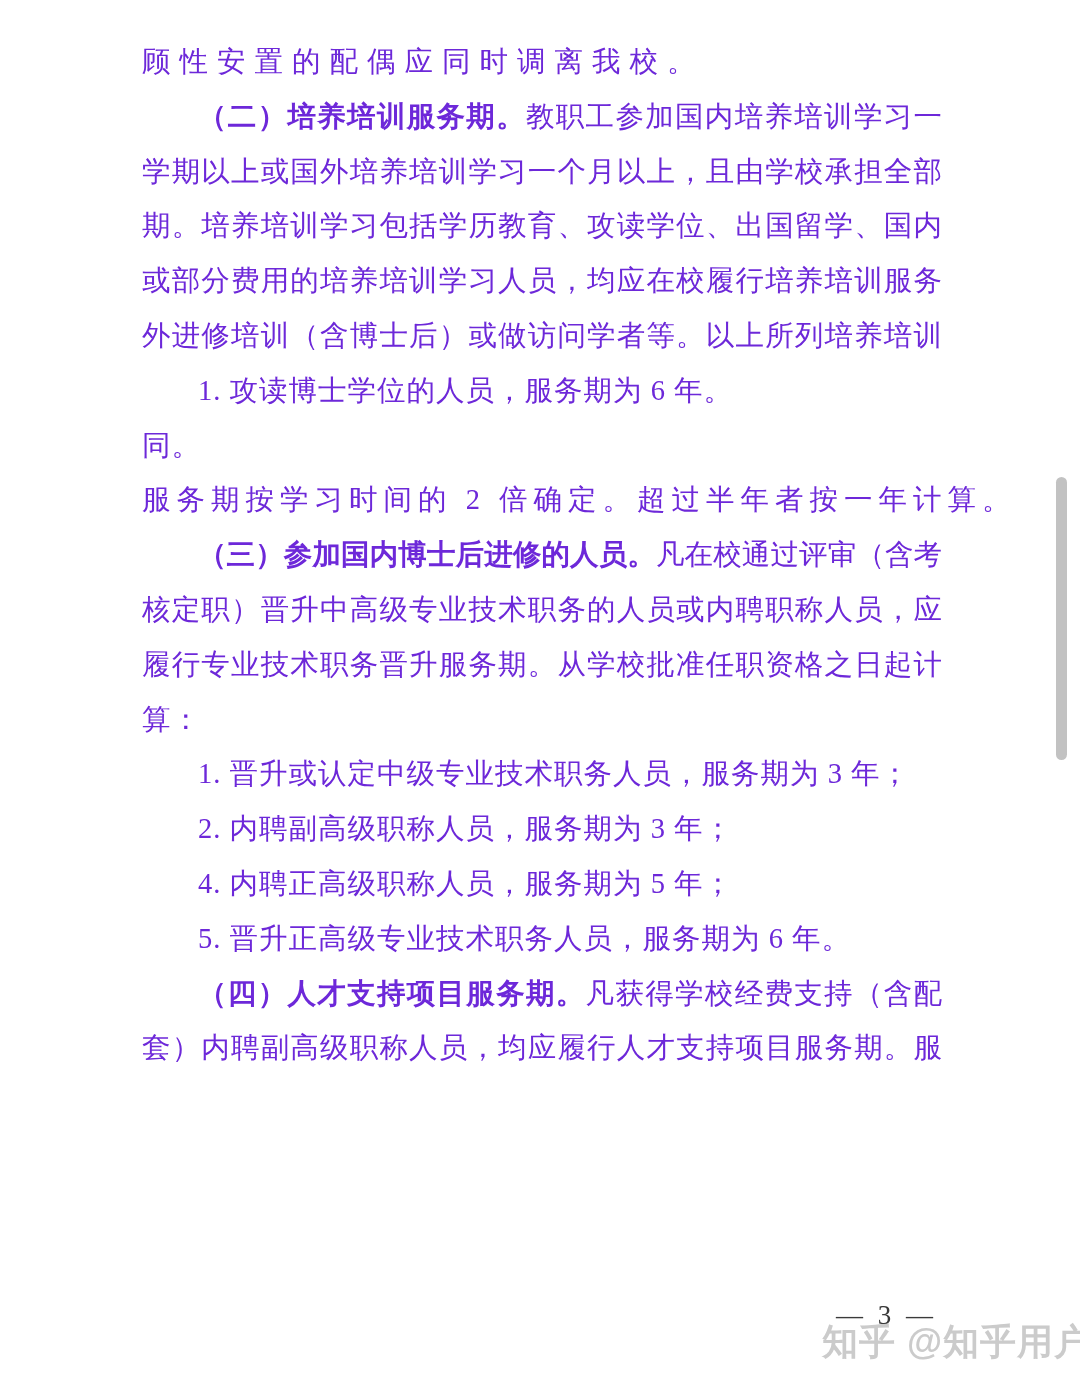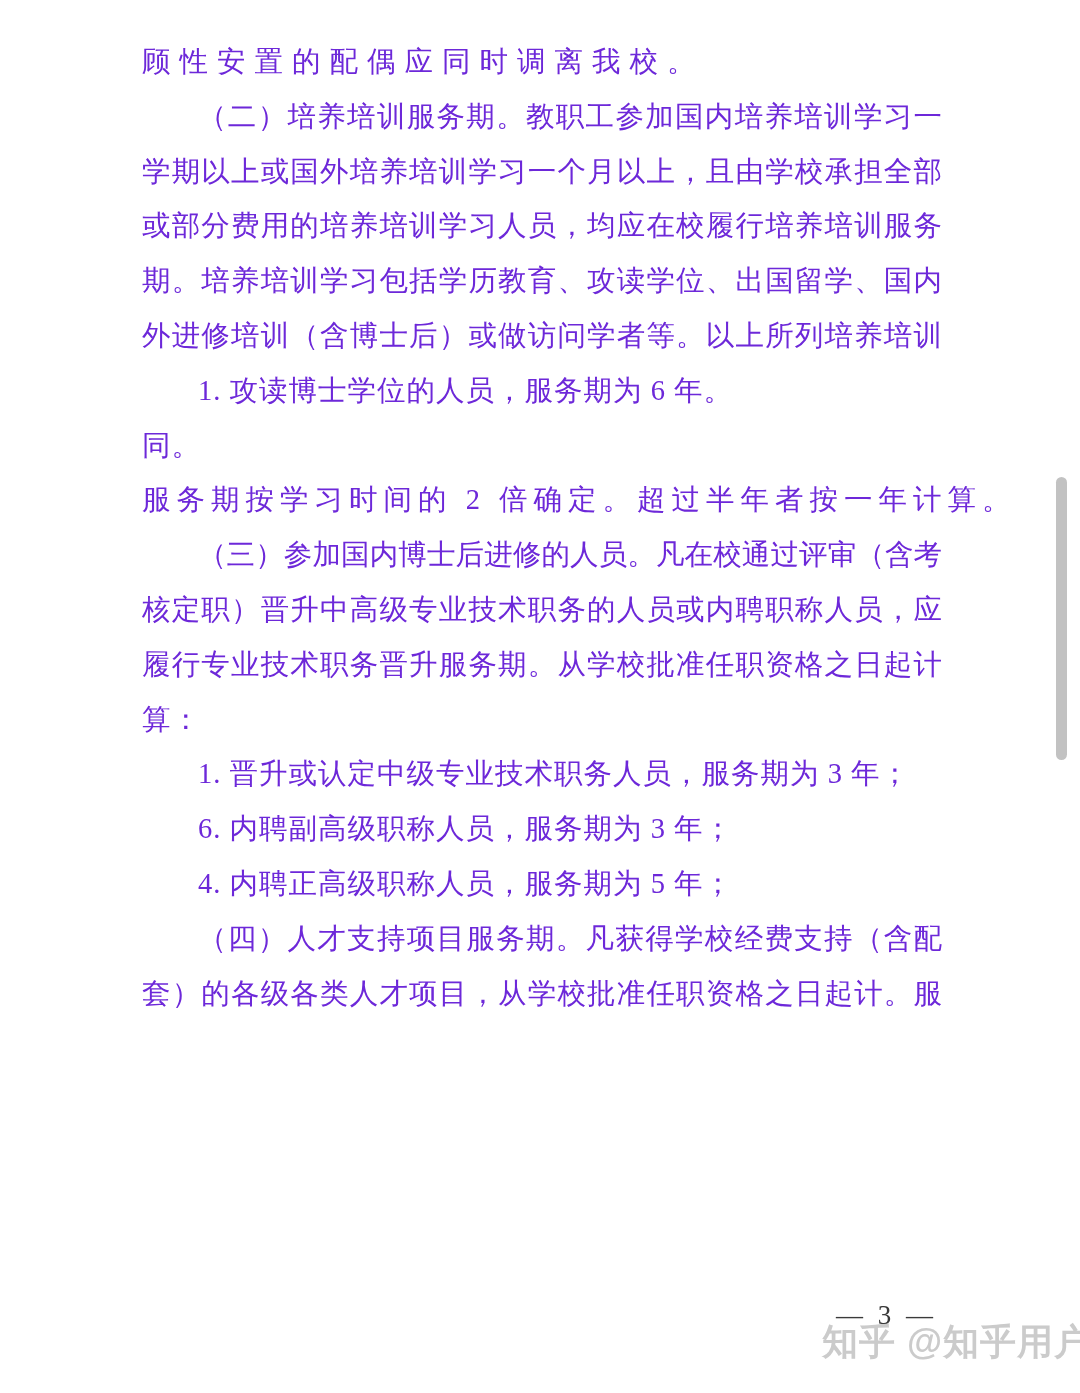--- a/index.html
+++ b/index.html
@@ -33,21 +33,21 @@
   .line.fill {
     white-space: normal;
     letter-spacing: normal;
     text-align: justify;
     text-align-last: justify;
   }
   .line.indent { padding-left: 56px; }
   .line.fill.indent { width: 744px; }
   .line.wide { letter-spacing: 9px; }
   .line.mid  { letter-spacing: 6px; }
-  .b { font-weight: normal; margin-top: 28px; }
+  .b { font-weight: bold; margin-top: 28px; }
   .page-footer {
     position: absolute;
     left: 836px;
     top: 1300px;
     font-size: 27px;
     letter-spacing: 4px;
     color: #3a3a3a;
     z-index: 3;
     white-space: nowrap;
   }
@@ -76,35 +76,36 @@
 </style>
 </head>
 <body>
 
 <div class="page">
 
   <div class="doc-body">
       <div class="line wide"><span>顾性安置的配偶应同时调离我校。</span></div>
       <div class="line indent fill"><span class="b">（二）培养培训服务期。</span><span>教职工参加国内培养培训学习一</span></div>
       <div class="line fill"><span>学期以上或国外培养培训学习一个月以上，且由学校承担全部</span></div>
+      <div class="line fill"><span>期。培养培训学习包括学历教育、攻读学位、出国留学、国内</span></div>
       <div class="line fill"><span>或部分费用的培养培训学习人员，均应在校履行培养培训服务</span></div>
-      <div class="line fill"><span>期。培养培训学习包括学历教育、攻读学位、出国留学、国内</span></div>
       <div class="line fill"><span>外进修培训（含博士后）或做访问学者等。以上所列培养培训</span></div>
       <div class="line indent"><span>1. 攻读博士学位的人员，服务期为 6 年。</span></div>
       <div class="line"><span>同。</span></div>
       <div class="line mid"><span>服务期按学习时间的 2 倍确定。超过半年者按一年计算。</span></div>
       <div class="line indent fill"><span class="b">（三）参加国内博士后进修的人员。</span><span>凡在校通过评审（含考</span></div>
       <div class="line fill"><span>核定职）晋升中高级专业技术职务的人员或内聘职称人员，应</span></div>
       <div class="line fill"><span>履行专业技术职务晋升服务期。从学校批准任职资格之日起计</span></div>
       <div class="line"><span>算：</span></div>
       <div class="line indent"><span>1. 晋升或认定中级专业技术职务人员，服务期为 3 年；</span></div>
-      <div class="line indent"><span>6. 内聘副高级职称人员，服务期为 3 年；</span></div>
+      <div class="line indent"><span>2. 内聘副高级职称人员，服务期为 3 年；</span></div>
       <div class="line indent"><span>4. 内聘正高级职称人员，服务期为 5 年；</span></div>
+      <div class="line indent"><span>5. 晋升正高级专业技术职务人员，服务期为 6 年。</span></div>
       <div class="line indent fill"><span class="b">（四）人才支持项目服务期。</span><span>凡获得学校经费支持（含配</span></div>
-      <div class="line fill"><span>套）的各级各类人才项目，从学校批准任职资格之日起计。服</span></div>
+      <div class="line fill"><span>套）内聘副高级职称人员，均应履行人才支持项目服务期。服</span></div>
     </div>
 
   <div class="page-footer">— 3 —</div>
 
   <div class="watermark">知乎 @知乎用户</div>
 
   <div class="scrollbar-thumb"></div>
 
 </div>
 

